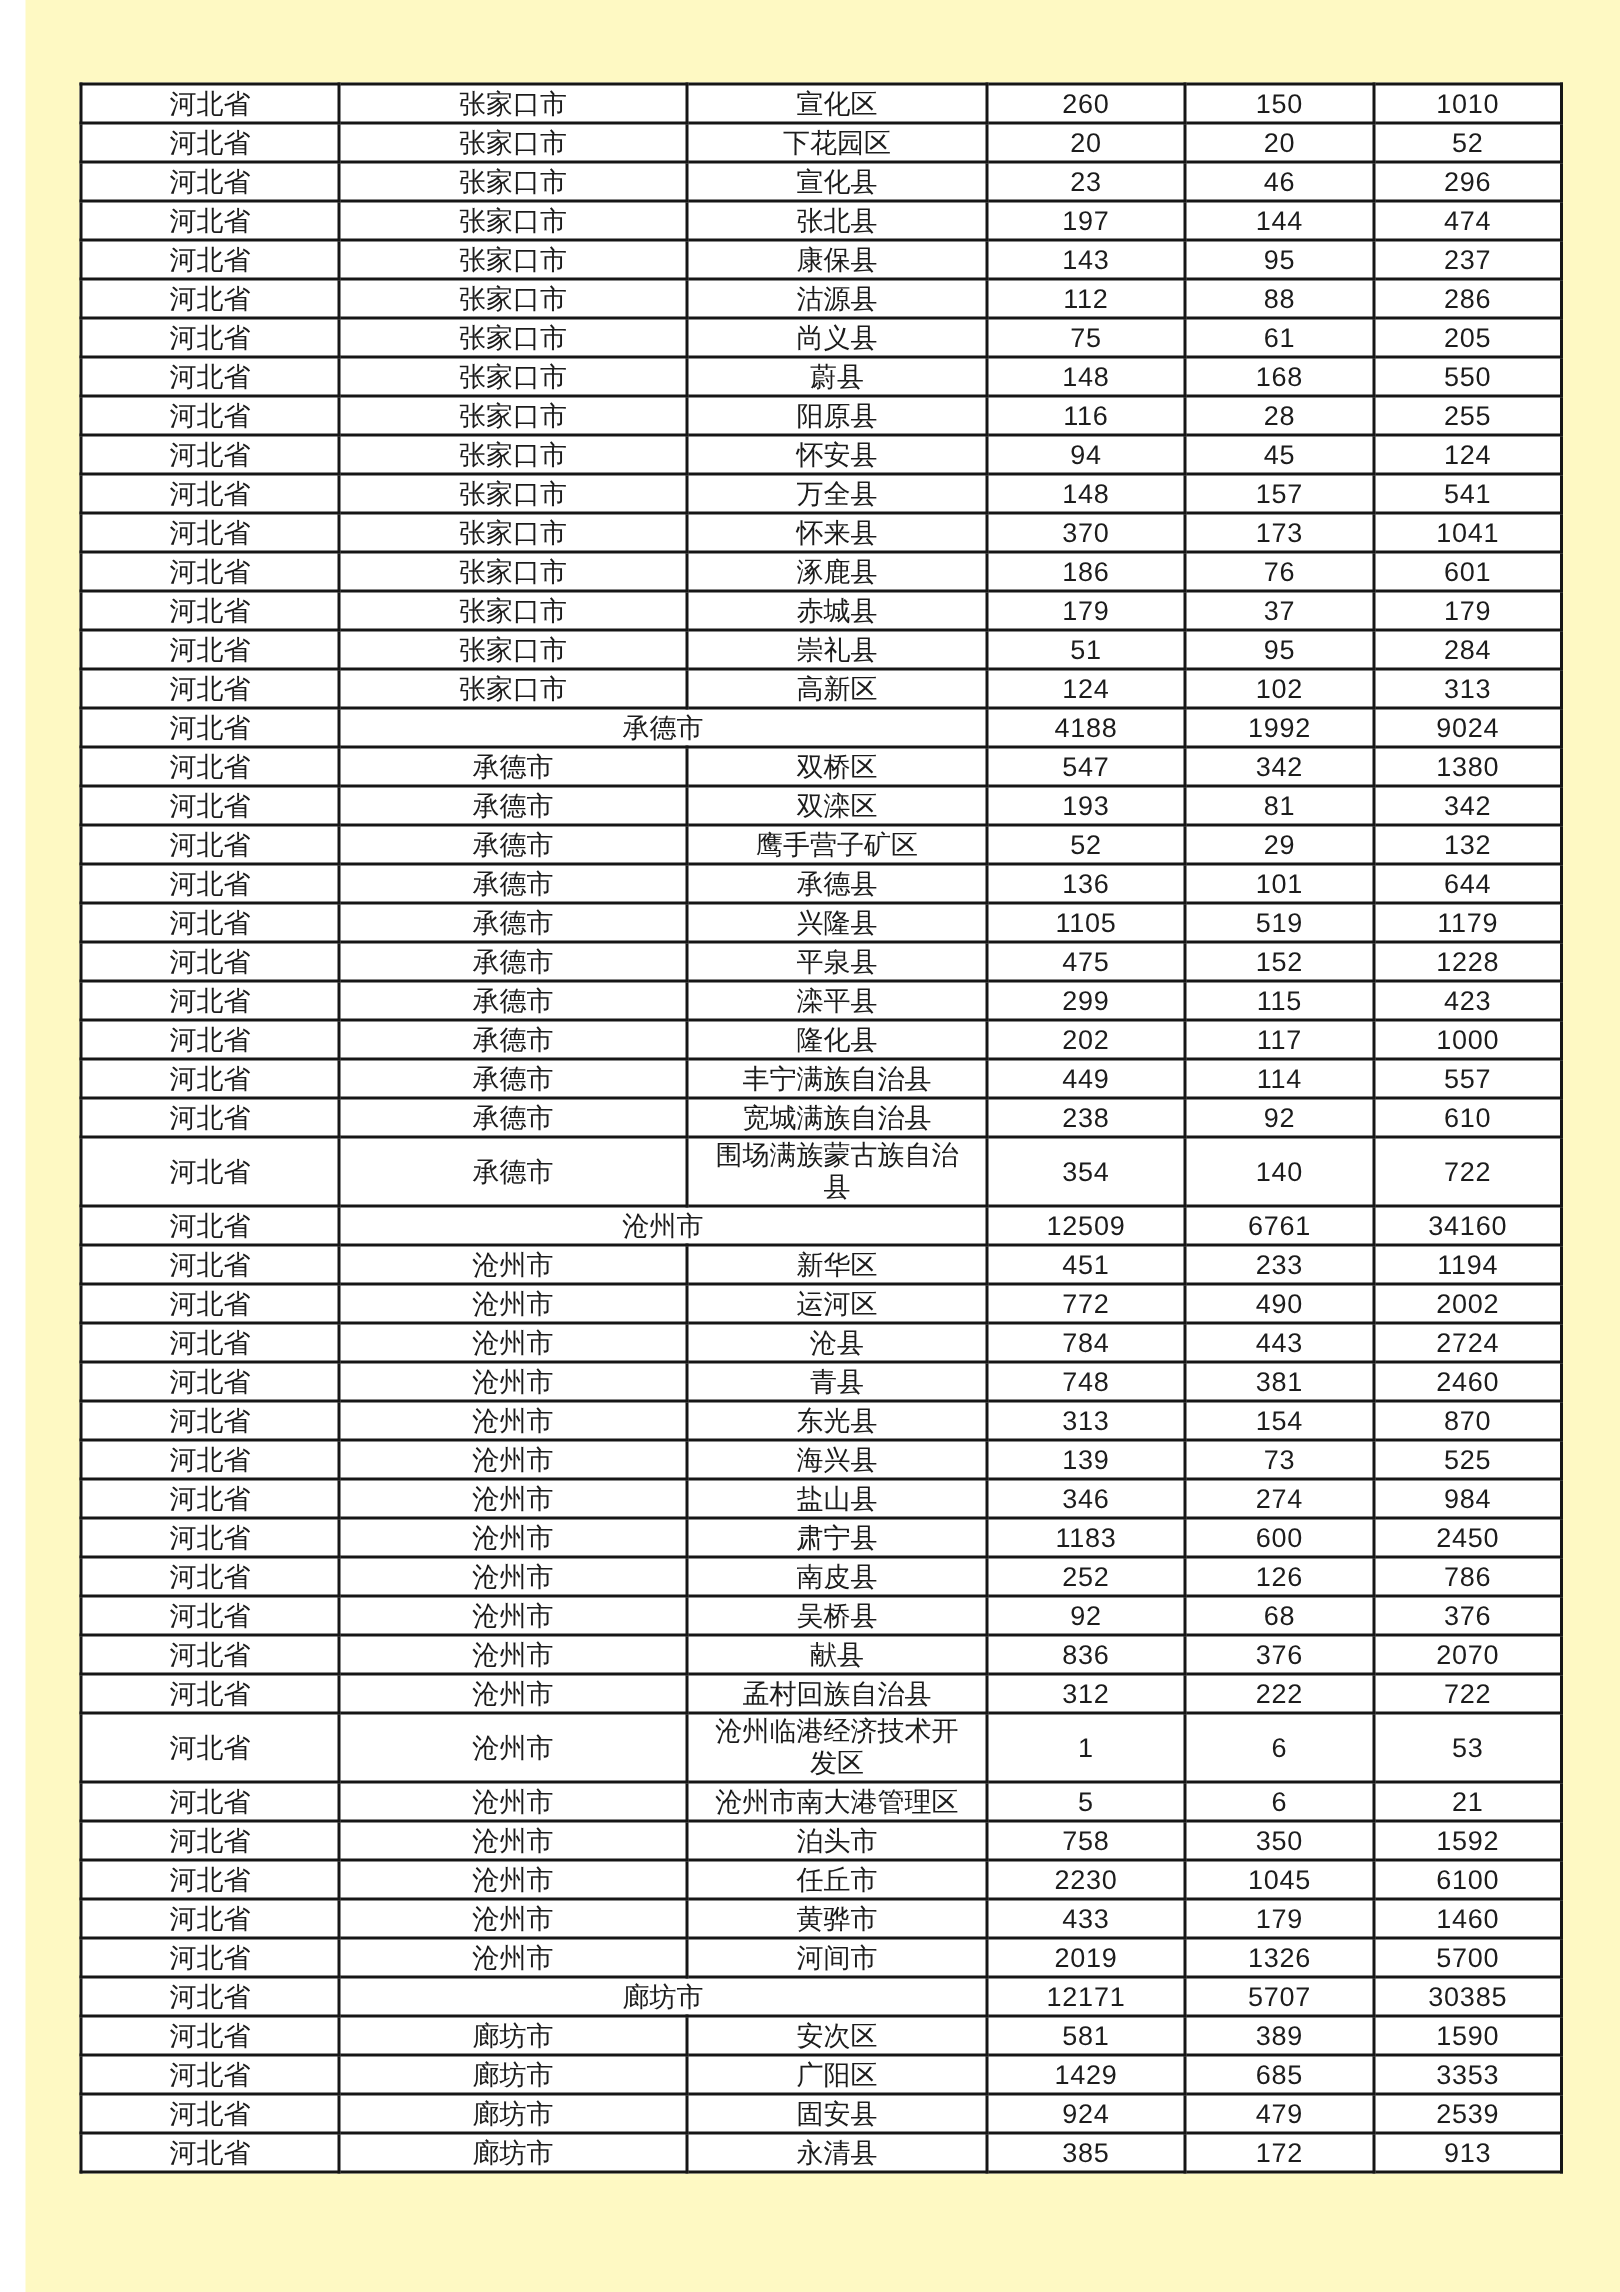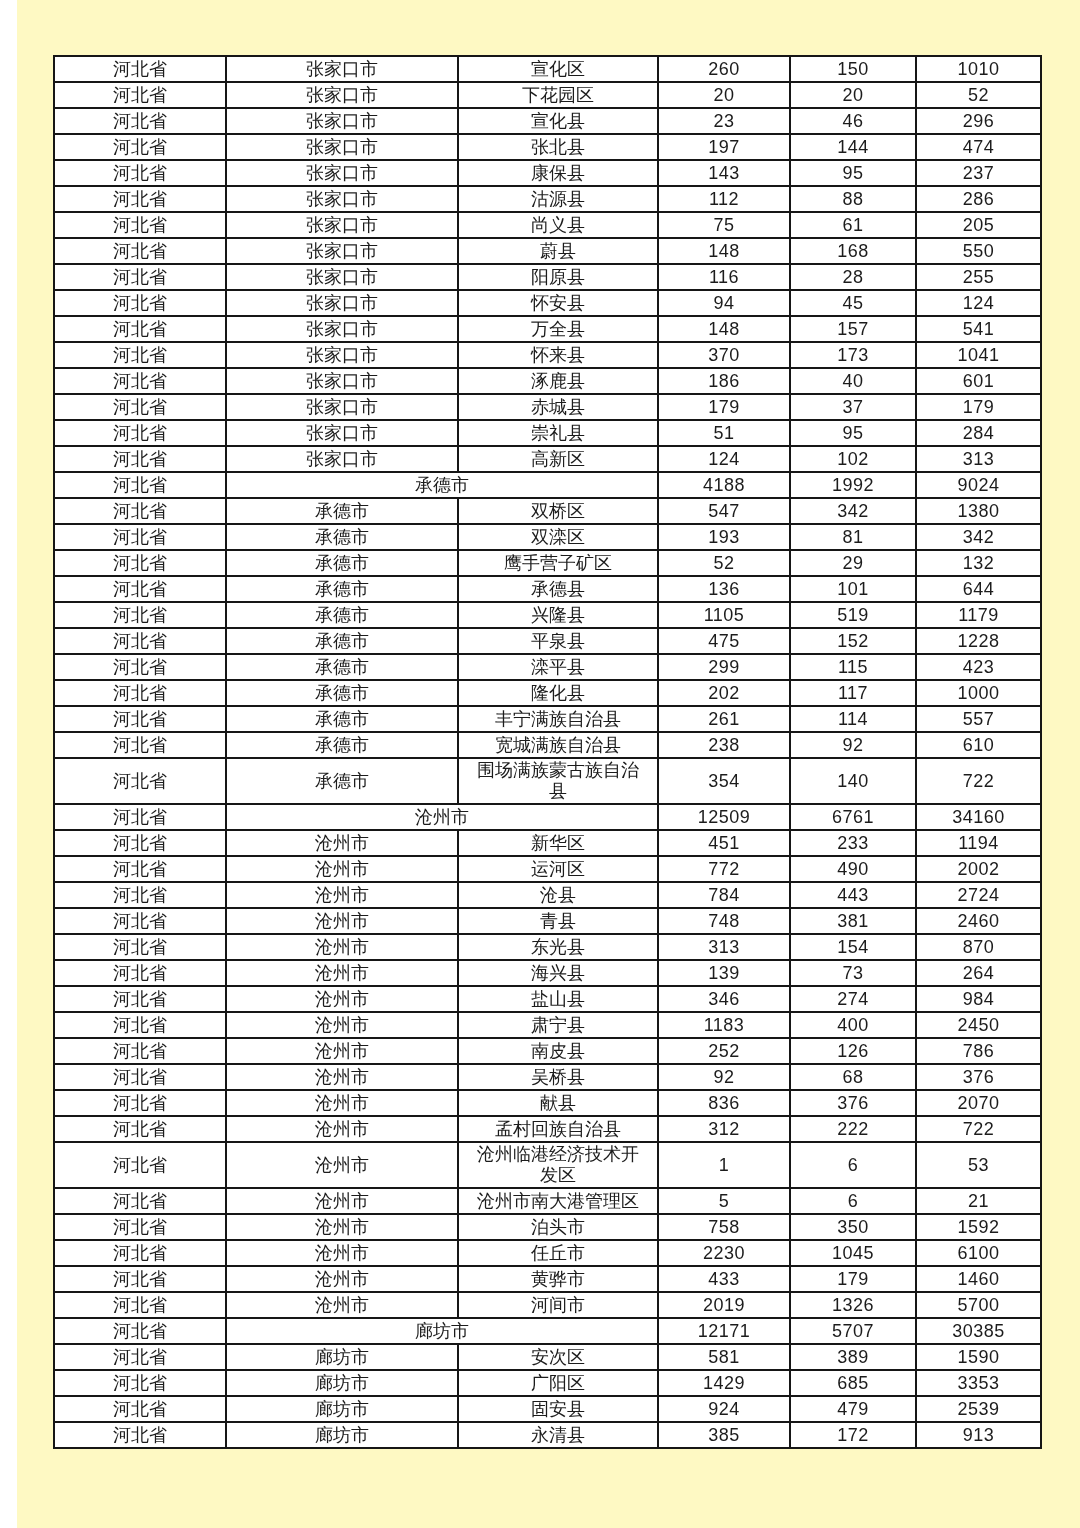--- a/index.html
+++ b/index.html
@@ -160,21 +160,21 @@
     <td class="c-dist">怀来县</td>
     <td class="c-num">370</td>
     <td class="c-num">173</td>
     <td class="c-num">1041</td>
   </tr>
         <tr>
     <td class="c-prov">河北省</td>
     <td class="c-city">张家口市</td>
     <td class="c-dist">涿鹿县</td>
     <td class="c-num">186</td>
-    <td class="c-num">40</td>
+    <td class="c-num">76</td>
     <td class="c-num">601</td>
   </tr>
         <tr>
     <td class="c-prov">河北省</td>
     <td class="c-city">张家口市</td>
     <td class="c-dist">赤城县</td>
     <td class="c-num">179</td>
     <td class="c-num">37</td>
     <td class="c-num">179</td>
   </tr>
@@ -263,21 +263,21 @@
     <td class="c-city">承德市</td>
     <td class="c-dist">隆化县</td>
     <td class="c-num">202</td>
     <td class="c-num">117</td>
     <td class="c-num">1000</td>
   </tr>
         <tr>
     <td class="c-prov">河北省</td>
     <td class="c-city">承德市</td>
     <td class="c-dist">丰宁满族自治县</td>
-    <td class="c-num">261</td>
+    <td class="c-num">449</td>
     <td class="c-num">114</td>
     <td class="c-num">557</td>
   </tr>
         <tr>
     <td class="c-prov">河北省</td>
     <td class="c-city">承德市</td>
     <td class="c-dist">宽城满族自治县</td>
     <td class="c-num">238</td>
     <td class="c-num">92</td>
     <td class="c-num">610</td>
@@ -337,36 +337,36 @@
     <td class="c-num">313</td>
     <td class="c-num">154</td>
     <td class="c-num">870</td>
   </tr>
         <tr>
     <td class="c-prov">河北省</td>
     <td class="c-city">沧州市</td>
     <td class="c-dist">海兴县</td>
     <td class="c-num">139</td>
     <td class="c-num">73</td>
-    <td class="c-num">264</td>
+    <td class="c-num">525</td>
   </tr>
         <tr>
     <td class="c-prov">河北省</td>
     <td class="c-city">沧州市</td>
     <td class="c-dist">盐山县</td>
     <td class="c-num">346</td>
     <td class="c-num">274</td>
     <td class="c-num">984</td>
   </tr>
         <tr>
     <td class="c-prov">河北省</td>
     <td class="c-city">沧州市</td>
     <td class="c-dist">肃宁县</td>
     <td class="c-num">1183</td>
-    <td class="c-num">400</td>
+    <td class="c-num">600</td>
     <td class="c-num">2450</td>
   </tr>
         <tr>
     <td class="c-prov">河北省</td>
     <td class="c-city">沧州市</td>
     <td class="c-dist">南皮县</td>
     <td class="c-num">252</td>
     <td class="c-num">126</td>
     <td class="c-num">786</td>
   </tr>

